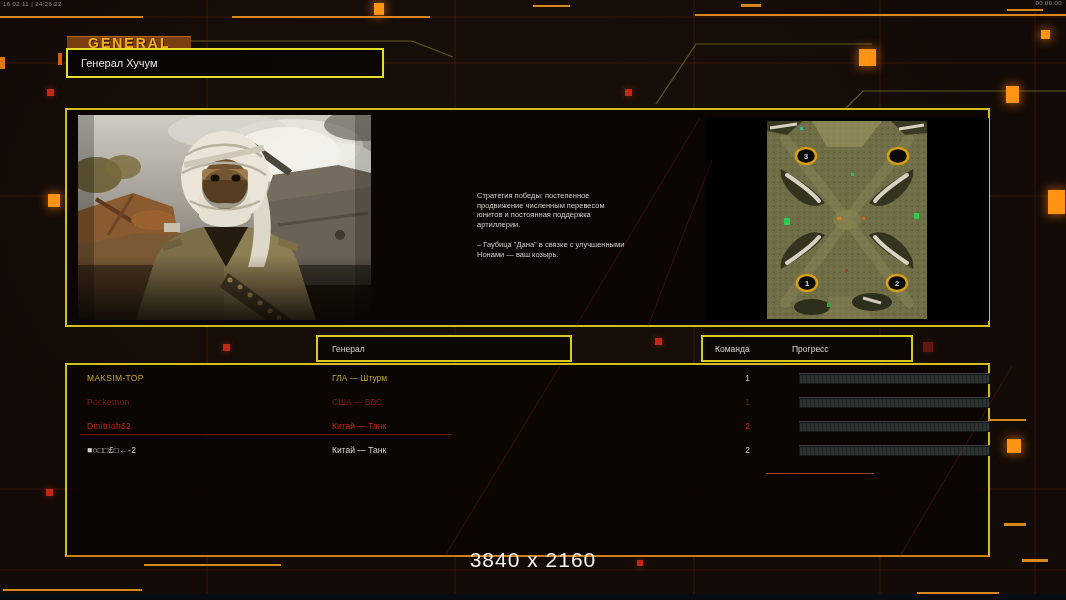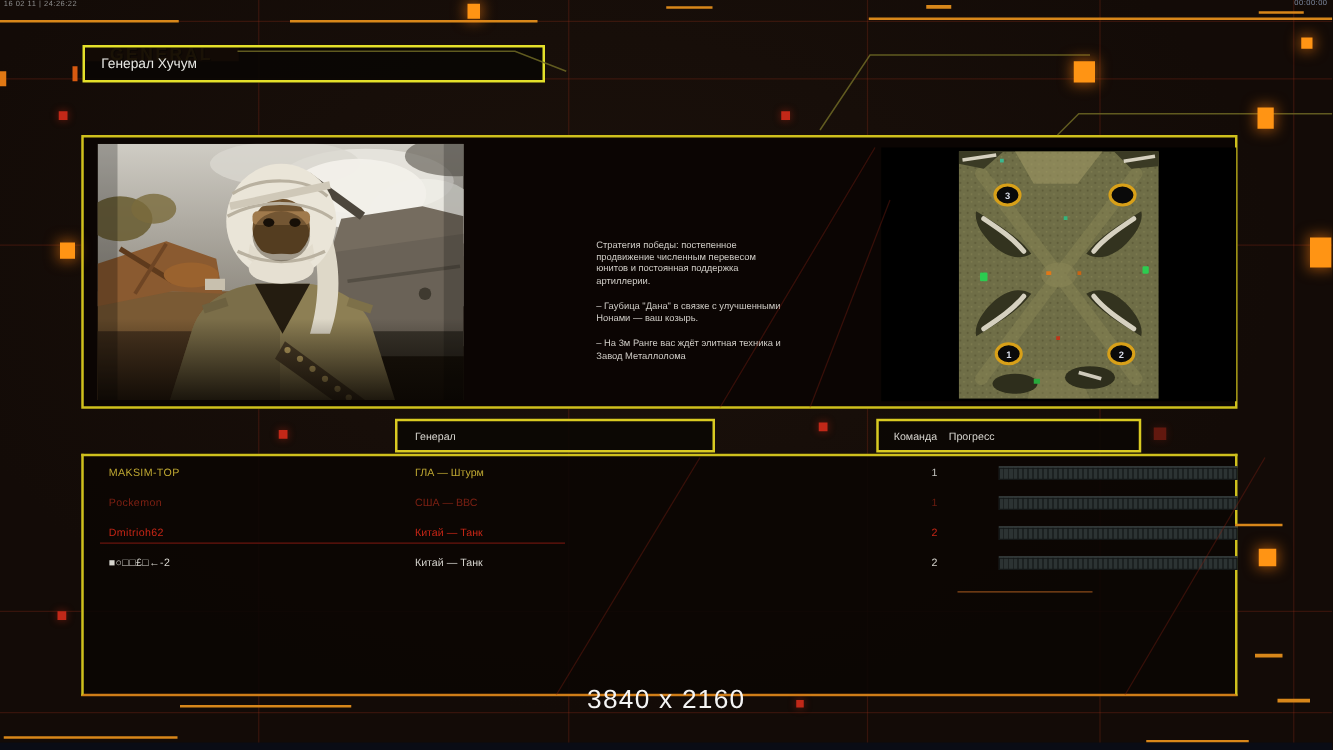--- a/index.html
+++ b/index.html
@@ -6,35 +6,35 @@
   html,body{width:1066px;height:600px;background:#130b07;font-family:"Liberation Sans",sans-serif;overflow:hidden}
   .stage{position:relative;width:1066px;height:600px;background:radial-gradient(ellipse at 45% 35%, #1b110b 0%, #130b07 65%)}
   svg.layer{position:absolute;left:0;top:0;pointer-events:none}
   .z0{z-index:0}.z5{z-index:5}
   .sys{position:absolute;font-size:6px;color:#8f8f8f;letter-spacing:.4px;z-index:8}
   .sys.tl{left:3px;top:1px}
   .sys.tr{right:4px;top:0;color:#7e8aa2}
   .general-tab{position:absolute;left:67px;top:36px;height:13px;line-height:13px;padding:0 21px;background:#7c3e0e;
     color:#f2ae1c;font-size:14px;font-weight:bold;letter-spacing:2px;text-shadow:1px 1px 0 #2e1604;
     border-top:1px solid #b06a14;z-index:3}
-  .name-box{position:absolute;left:66px;top:36px;width:370px;height:30px;border:2px solid #e4e02a;
+  .name-box{position:absolute;left:66px;top:48px;width:318px;height:30px;border:2px solid #e4e02a;
     background:rgba(10,6,4,.93);display:flex;align-items:center;padding-left:13px;color:#e6e6e2;font-size:11px;z-index:3}
   .main-panel{position:absolute;left:65px;top:108px;width:925px;height:219px;border:2px solid #cfc01d;background:#0b0503;z-index:2}
   .portrait{position:absolute;left:11px;top:5px;width:293px;height:205px;overflow:hidden;background:#1a140c}
   .briefing{position:absolute;left:410px;top:70px;width:150px;color:#cfccc6;font-size:7.5px;line-height:9.5px}
   .briefing p{margin:11px 0 9px}
   .minimap-box{position:absolute;left:638px;top:8px;width:284px;height:203px;background:#000;
     display:flex;justify-content:center;align-items:center}
   .hdr-box{position:absolute;height:27px;border:2px solid #d9ca22;background:rgba(12,7,4,.93);
     color:#d8d6d0;font-size:8.5px;display:flex;align-items:center;z-index:3}
   #hdr-nick{left:66px;top:335px;width:153px;padding-left:14px}
   #hdr-general{left:316px;top:335px;width:256px;padding-left:14px}
   #hdr-team{left:701px;top:335px;width:212px}
   #hdr-team .lbl-team{margin-left:12px;width:44px}
-  #hdr-team .lbl-progress{}
+  #hdr-team .lbl-progress{margin-left:33px}
   .table-panel{position:absolute;left:65px;top:363px;width:925px;height:194px;border:2px solid #cfc01d;
     border-bottom-color:#cf7d18;background:rgba(11,5,3,.9);z-index:2}
   .prow{position:absolute;left:0;width:100%;height:24px;font-size:8.5px}
   .prow .nick{position:absolute;left:20px;top:6px;letter-spacing:.3px}
   .prow .gen{position:absolute;left:265px;top:6px}
   .prow .team{position:absolute;left:655px;top:6px;width:28px;text-align:right}
   .pbar{position:absolute;left:732px;top:6px;width:191px;height:11px;background:#1d2222;
     background-image:repeating-linear-gradient(90deg,#2c3333 0px,#2c3333 3px,#1c2121 3px,#1c2121 4px);
     box-shadow:inset 0 0 0 1px #141818;border-top:1px solid #3a4242}
   .nick-underline{position:absolute;left:13px;top:69px;width:372px;height:1px;background:#6a150e}
@@ -134,21 +134,20 @@
         <ellipse cx="147" cy="74" rx="23" ry="20" fill="#201407" opacity=".35"></ellipse>
         <rect x="0" y="140" width="293" height="65" fill="url(#fadeB)"></rect>
         <rect x="0" y="0" width="16" height="205" fill="#000" opacity=".25"></rect>
         <rect x="277" y="0" width="16" height="205" fill="#000" opacity=".2"></rect>
       </svg>
     </div>
 
     <div class="briefing">
       <p>Стратегия победы: постепенное продвижение численным перевесом юнитов и постоянная поддержка артиллерии.</p>
       <p>– Гаубица "Дана" в связке с улучшенными Нонами — ваш козырь.</p>
-      <p>– На 3м Ранге вас ждёт элитная техника и Завод Металлолома</p>
     </div>
 
     <div class="minimap-box">
       <svg width="160" height="198" viewBox="0 0 160 198">
         <defs>
           <pattern id="speck" width="6" height="6" patternUnits="userSpaceOnUse">
             <rect width="6" height="6" fill="#6f6e47"></rect>
             <circle cx="1.2" cy="1.4" r="0.8" fill="#5b5936"></circle>
             <circle cx="4.2" cy="4.4" r="0.7" fill="#807e52"></circle>
           </pattern>

